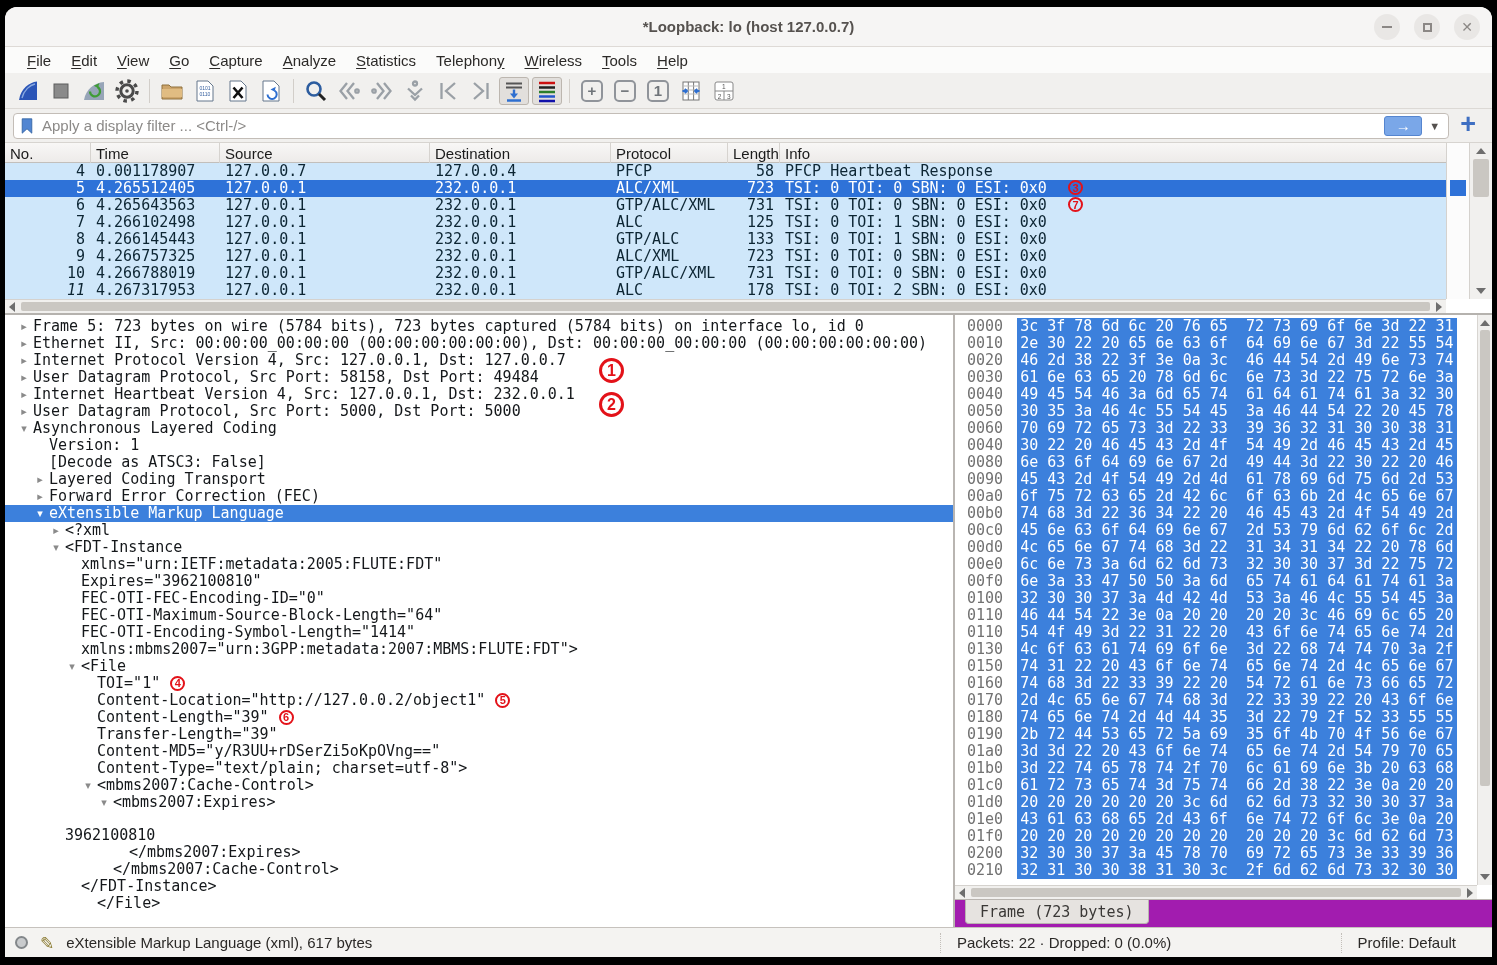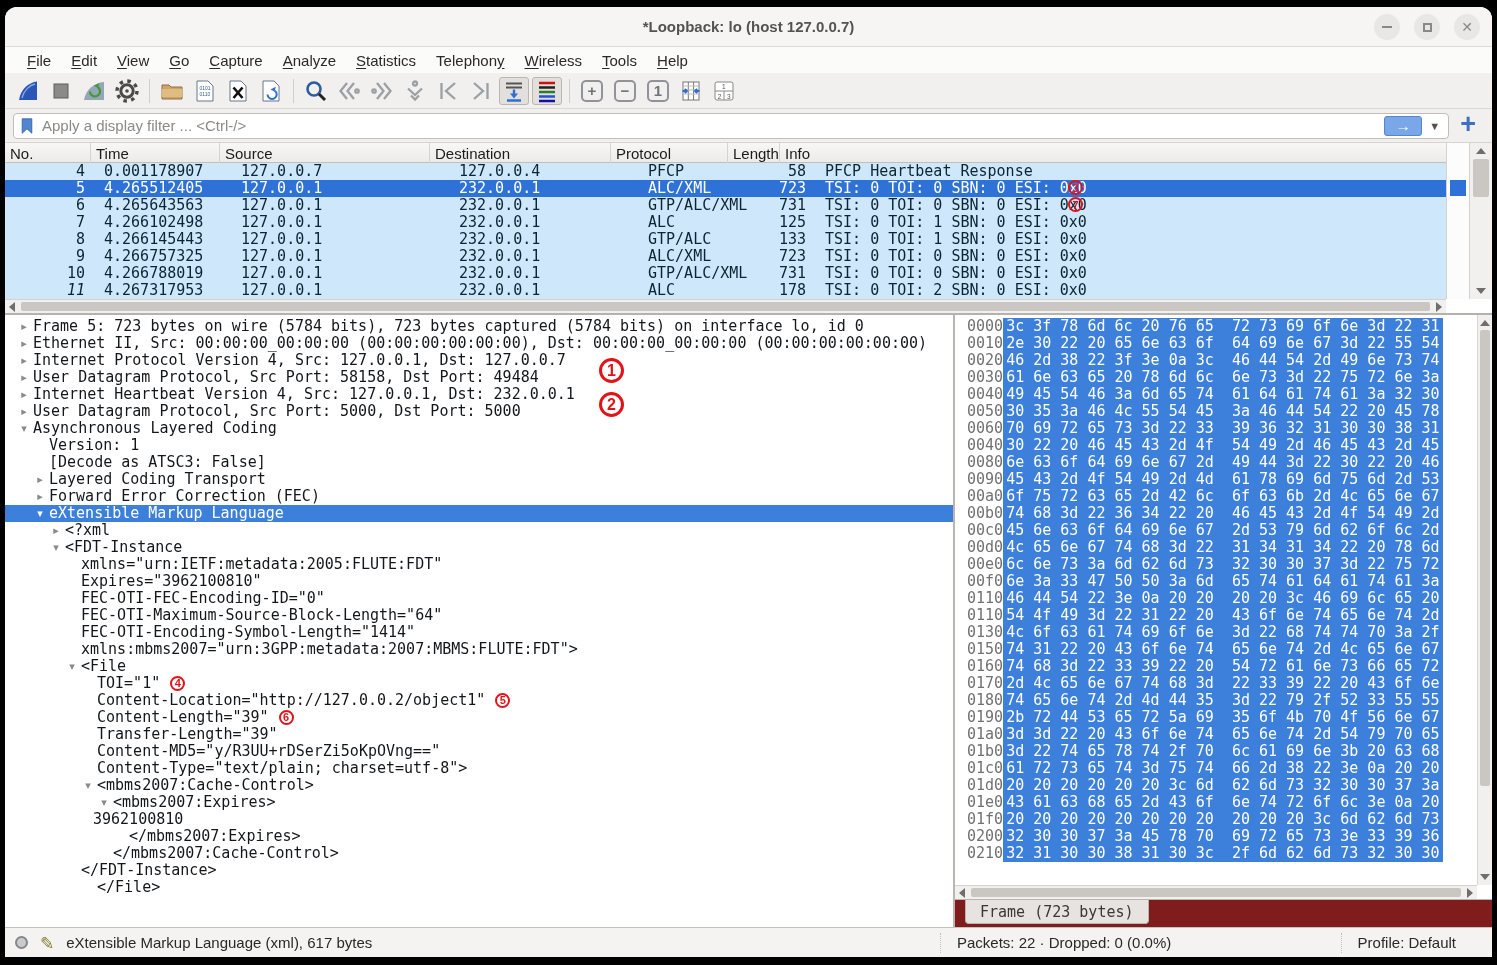--- a/index.html
+++ b/index.html
@@ -48,21 +48,21 @@
   
   .plist { height:170px; position:relative; background:#fff; }
   .phead { height:20px; display:flex; background:linear-gradient(#f8f7f6,#edebe9);
            border-bottom:1px solid #c2bfbb; font-size:15px; color:#1b1b1b; width:100%; }
   .hcell { border-right:1px solid #d6d3cf; padding-left:5px; display:flex; align-items:center; height:20px; }
   .prow { height:17px; display:flex; background:#cfe7fa; color:#0c2533; position:relative;
           font-family:"DejaVu Sans Mono",monospace; font-size:15px; line-height:17px; width:calc(100% - 46px); }
   .prow.sel { background:#2e72d8; color:#fff; }
   .pcell { overflow:hidden; white-space:pre; }
   .pcell.r { text-align:right; padding-right:6px; }
-  .pcell.l { padding-left:5px;margin-left:8px; }
+  .pcell.l { padding-left:5px; }
   .plist-side { position:absolute; right:0; top:0; bottom:14px; width:46px; display:flex; }
   .minimap { width:23px; background:#fcfcfc; border-left:1px solid #d5d2ce; position:relative; }
   .minimap .blk { position:absolute; left:3px; right:3px; top:37px; height:16px; background:#2e72d8; }
   .vsb { width:23px; background:#f1f0ee; border-left:1px solid #d5d2ce; position:relative; }
   .vsb .thumb { position:absolute; left:3px; right:3px; top:16px; height:38px; background:#cac7c2; border-radius:2px; }
   .tri-up { width:0; height:0; border-left:5px solid transparent; border-right:5px solid transparent;
             border-bottom:6px solid #6e6e6e; position:absolute; left:6px; top:5px; }
   .tri-dn { width:0; height:0; border-left:5px solid transparent; border-right:5px solid transparent;
             border-top:6px solid #6e6e6e; position:absolute; left:6px; bottom:5px; }
   .hsb { position:absolute; left:0; bottom:0; height:14px; background:#f1f0ee; border-top:1px solid #d5d2ce; }
@@ -88,29 +88,29 @@
   .prow .badge { position:absolute; left:1063px; top:0; margin:0; background:transparent; }
   .bigcircle { position:absolute; width:25px; height:25px; border:3px solid #e31219; border-radius:50%;
                color:#e31219; font:bold 16px "Liberation Sans",sans-serif;
                display:flex; align-items:center; justify-content:center; }
   .divider { width:2px; background:#b9b5b1; }
 
   .hexpane { flex:1; background:#fff; position:relative; font-family:"DejaVu Sans Mono",monospace; font-size:15px; }
   .hexrows { position:absolute; top:3px; left:0; right:15px; bottom:42px; overflow:hidden; }
   .hrow { height:17px; line-height:17px; white-space:pre; }
   .off { color:#717171; padding-left:12px; }
-  .bytes { margin-left:0; }
+  .bytes { margin-left:14px; }
   .bytes.selb { background:#3c80dc; color:#fff; padding:0 3px; }
   .hex-vscroll { position:absolute; top:0; right:0; width:15px; bottom:42px; background:#f1f0ee;
                  border-left:1px solid #d8d5d1; }
   .hex-vscroll .tri-up { left:2px; }
   .hex-vscroll .tri-dn { left:2px; }
   .hex-vscroll .thumb { position:absolute; left:2px; right:2px; top:15px; height:80%; background:#cac7c2; border-radius:2px; }
   .hexpane .hsb { right:15px; bottom:28px; }
-  .tabs { position:absolute; left:0; right:0; bottom:0; height:28px; background:#7f1d1d;
+  .tabs { position:absolute; left:0; right:0; bottom:0; height:28px; background:#a21caf;
           border-top:1px solid #b9b5b0; display:flex; padding-left:10px; }
   .tab { padding:0 14px; display:flex; align-items:center; font-size:15px; color:#3a3836;
          background:#e6e3e0; border:1px solid #b9b5b0; border-top:none; border-radius:0 0 4px 4px;
          margin-right:2px; height:24px; }
   .tab.active { background:#fff; height:27px; font-weight:normal; }
 
   
   .statusbar { height:30px; background:#f4f3f1; border-top:1px solid #c6c2bd; display:flex;
                align-items:center; font-size:15px; color:#2b2927; padding:0 10px; }
   .sb-left { flex:0 0 925px; display:flex; align-items:center; gap:12px; }
@@ -434,21 +434,21 @@
         <div class="tline" style="padding-left: 76px;"><span>xmlns:mbms2007="urn:3GPP:metadata:2007:MBMS:FLUTE:FDT"&gt;</span></div>
         <div class="tline" style="padding-left: 76px;"><span class="arr" style="left: 61px;">▾</span><span>&lt;File</span></div>
         <div class="tline" style="padding-left: 92px;"><span>TOI="1"</span><span class="badge">4</span></div>
         <div class="tline" style="padding-left: 92px;"><span>Content-Location="http://127.0.0.2/object1"</span><span class="badge">5</span></div>
         <div class="tline" style="padding-left: 92px;"><span>Content-Length="39"</span><span class="badge">6</span></div>
         <div class="tline" style="padding-left: 92px;"><span>Transfer-Length="39"</span></div>
         <div class="tline" style="padding-left: 92px;"><span>Content-MD5="y/R3UU+rDSerZi5oKpOVng=="</span></div>
         <div class="tline" style="padding-left: 92px;"><span>Content-Type="text/plain; charset=utf-8"&gt;</span></div>
         <div class="tline" style="padding-left: 92px;"><span class="arr" style="left: 77px;">▾</span><span>&lt;mbms2007:Cache-Control&gt;</span></div>
         <div class="tline" style="padding-left: 108px;"><span class="arr" style="left: 93px;">▾</span><span>&lt;mbms2007:Expires&gt;</span></div>
-        <div class="tline" style="padding-left: 88px;"><span>3962100810</span></div>
+        <div class="tline" style="padding-left: 60px; margin-top: 16px;"><span>3962100810</span></div>
         <div class="tline" style="padding-left: 124px;"><span>&lt;/mbms2007:Expires&gt;</span></div>
         <div class="tline" style="padding-left: 108px;"><span>&lt;/mbms2007:Cache-Control&gt;</span></div>
         <div class="tline" style="padding-left: 76px;"><span>&lt;/FDT-Instance&gt;</span></div>
         <div class="tline" style="padding-left: 92px;"><span>&lt;/File&gt;</span></div>
         <div class="bigcircle" style="left: 594px; top: 43px;">1</div>
         <div class="bigcircle" style="left: 594px; top: 77px;">2</div>
       </div>
     <div class="divider"></div>
     <div class="hexpane">
       <div class="hexrows" id="hexrows">
@@ -461,20 +461,21 @@
           <div class="hrow"><span class="off">0060</span><span class="bytes selb">70 69 72 65 73 3d 22 33  39 36 32 31 30 30 38 31</span></div>
           <div class="hrow"><span class="off">0040</span><span class="bytes selb">30 22 20 46 45 43 2d 4f  54 49 2d 46 45 43 2d 45</span></div>
           <div class="hrow"><span class="off">0080</span><span class="bytes selb">6e 63 6f 64 69 6e 67 2d  49 44 3d 22 30 22 20 46</span></div>
           <div class="hrow"><span class="off">0090</span><span class="bytes selb">45 43 2d 4f 54 49 2d 4d  61 78 69 6d 75 6d 2d 53</span></div>
           <div class="hrow"><span class="off">00a0</span><span class="bytes selb">6f 75 72 63 65 2d 42 6c  6f 63 6b 2d 4c 65 6e 67</span></div>
           <div class="hrow"><span class="off">00b0</span><span class="bytes selb">74 68 3d 22 36 34 22 20  46 45 43 2d 4f 54 49 2d</span></div>
           <div class="hrow"><span class="off">00c0</span><span class="bytes selb">45 6e 63 6f 64 69 6e 67  2d 53 79 6d 62 6f 6c 2d</span></div>
           <div class="hrow"><span class="off">00d0</span><span class="bytes selb">4c 65 6e 67 74 68 3d 22  31 34 31 34 22 20 78 6d</span></div>
           <div class="hrow"><span class="off">00e0</span><span class="bytes selb">6c 6e 73 3a 6d 62 6d 73  32 30 30 37 3d 22 75 72</span></div>
           <div class="hrow"><span class="off">00f0</span><span class="bytes selb">6e 3a 33 47 50 50 3a 6d  65 74 61 64 61 74 61 3a</span></div>
+          <div class="hrow"><span class="off">0100</span><span class="bytes selb">32 30 30 37 3a 4d 42 4d  53 3a 46 4c 55 54 45 3a</span></div>
           <div class="hrow"><span class="off">0110</span><span class="bytes selb">46 44 54 22 3e 0a 20 20  20 20 3c 46 69 6c 65 20</span></div>
           <div class="hrow"><span class="off">0110</span><span class="bytes selb">54 4f 49 3d 22 31 22 20  43 6f 6e 74 65 6e 74 2d</span></div>
           <div class="hrow"><span class="off">0130</span><span class="bytes selb">4c 6f 63 61 74 69 6f 6e  3d 22 68 74 74 70 3a 2f</span></div>
           <div class="hrow"><span class="off">0150</span><span class="bytes selb">74 31 22 20 43 6f 6e 74  65 6e 74 2d 4c 65 6e 67</span></div>
           <div class="hrow"><span class="off">0160</span><span class="bytes selb">74 68 3d 22 33 39 22 20  54 72 61 6e 73 66 65 72</span></div>
           <div class="hrow"><span class="off">0170</span><span class="bytes selb">2d 4c 65 6e 67 74 68 3d  22 33 39 22 20 43 6f 6e</span></div>
           <div class="hrow"><span class="off">0180</span><span class="bytes selb">74 65 6e 74 2d 4d 44 35  3d 22 79 2f 52 33 55 55</span></div>
           <div class="hrow"><span class="off">0190</span><span class="bytes selb">2b 72 44 53 65 72 5a 69  35 6f 4b 70 4f 56 6e 67</span></div>
           <div class="hrow"><span class="off">01a0</span><span class="bytes selb">3d 3d 22 20 43 6f 6e 74  65 6e 74 2d 54 79 70 65</span></div>
           <div class="hrow"><span class="off">01b0</span><span class="bytes selb">3d 22 74 65 78 74 2f 70  6c 61 69 6e 3b 20 63 68</span></div>

